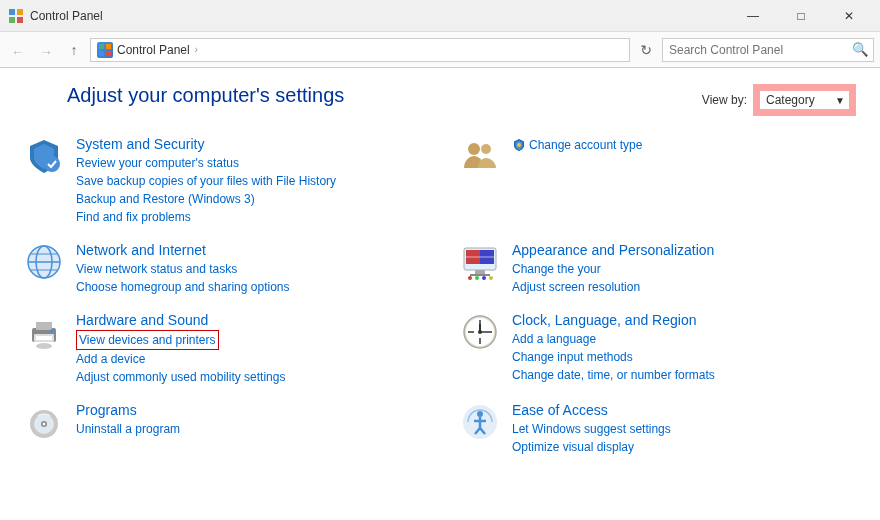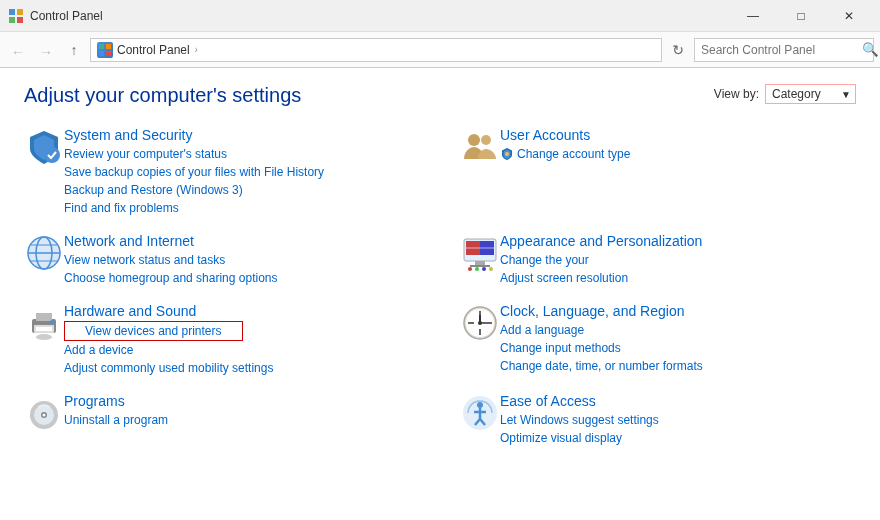--- a/index.html
+++ b/index.html
@@ -107,21 +107,21 @@
       border: none;
       background: transparent;
       cursor: pointer;
       color: #666;
       font-size: 14px;
       display: flex;
       align-items: center;
       justify-content: center;
     }
     .search-box {
-      width: 180px;
+      width: 212px;
       height: 24px;
       border: 1px solid #ccc;
       display: flex;
       align-items: center;
       background: white;
     }
     .search-input {
       flex: 1;
       border: none;
       outline: none;
@@ -152,32 +152,33 @@
     .page-header {
       display: flex;
       justify-content: space-between;
       align-items: flex-start;
       margin-bottom: 20px;
     }
     .page-title {
       font-size: 20px;
       font-weight: 300;
       color: #003399;
+      margin-left: 43px;
     }
     .view-by {
       display: flex;
       align-items: center;
       gap: 6px;
       font-size: 12px;
       color: #333;
     }
     .view-by-label { color: #333; }
     .view-by-select-wrapper {
       position: relative;
-      border: 1px solid #fca5a5;
+      border: 7px solid #fca5a5;
       display: inline-flex;
       align-items: center;
     }
     .view-by-select-wrapper select {
       border: none;
       outline: none;
       background: white;
       padding: 2px 20px 2px 6px;
       font-size: 12px;
       color: #333;
@@ -197,20 +198,21 @@
       display: grid;
       grid-template-columns: 1fr 1fr;
       gap: 0;
       column-gap: 40px;
     }
 
     .category-item {
       display: flex;
       align-items: flex-start;
       margin-bottom: 16px;
+      gap: 12px;
     }
     .category-icon {
       width: 40px;
       height: 40px;
       flex-shrink: 0;
       display: flex;
       align-items: center;
       justify-content: center;
     }
     .category-text { flex: 1; }
@@ -320,21 +322,20 @@
       <div class="category-icon">
         <svg width="40" height="40" viewBox="0 0 40 40">
 
           <circle cx="14" cy="13" r="6" fill="#c8a060"></circle>
           <path d="M4 32 C4 24 10 20 14 20 C18 20 24 24 24 32 Z" fill="#c8a060"></path>
           <circle cx="26" cy="13" r="5" fill="#d4b070"></circle>
           <path d="M18 32 C18 26 22 22 26 22 C30 22 36 26 36 32 Z" fill="#d4b070"></path>
         </svg>
       </div>
       <div class="category-text">
-        <a class="category-title">User Accounts</a>
         <div style="display:flex;align-items:center;gap:3px;">
           <svg width="14" height="14" viewBox="0 0 14 14">
             <path d="M7 1 L12 3.5 L12 8 C12 11 7 13 7 13 C7 13 2 11 2 8 L2 3.5 Z" fill="#1a6bb5"></path>
             <path d="M7 2.5 L10.5 4.5 L10.5 8 C10.5 10.5 7 12 7 12 C7 12 3.5 10.5 3.5 8 L3.5 4.5 Z" fill="#4a90d9"></path>
             <circle cx="7" cy="7" r="2" fill="#f0c040"></circle>
           </svg>
           <a class="category-link">Change account type</a>
         </div>
       </div>
     </div>
@@ -389,21 +390,21 @@
           <rect x="12" y="10" width="16" height="8" fill="#bbb"></rect>
           <rect x="10" y="22" width="20" height="8" rx="1" fill="#ddd"></rect>
           <rect x="12" y="24" width="16" height="4" fill="white"></rect>
           <circle cx="28" cy="19" r="2" fill="#4a90d9"></circle>
 
           <ellipse cx="20" cy="34" rx="8" ry="3" fill="#999" opacity="0.5"></ellipse>
         </svg>
       </div>
       <div class="category-text">
         <a class="category-title">Hardware and Sound</a>
-        <a class="category-link highlighted" style="border:1px solid #cc0000; padding:0 20px; display:inline-block;">View devices and printers</a>
+        <a class="category-link highlighted" style="border:1px solid #cc0000; padding:0 2px; display:inline-block;">View devices and printers</a>
         <a class="category-link" style="display:block;">Add a device</a>
         <a class="category-link">Adjust commonly used mobility settings</a>
       </div>
     </div>
 
     <div class="category-item">
       <div class="category-icon">
         <svg width="40" height="40" viewBox="0 0 40 40">
           <circle cx="20" cy="20" r="16" fill="#e8e0c8" stroke="#aaa" stroke-width="1.5"></circle>
           <circle cx="20" cy="20" r="14" fill="white"></circle>

